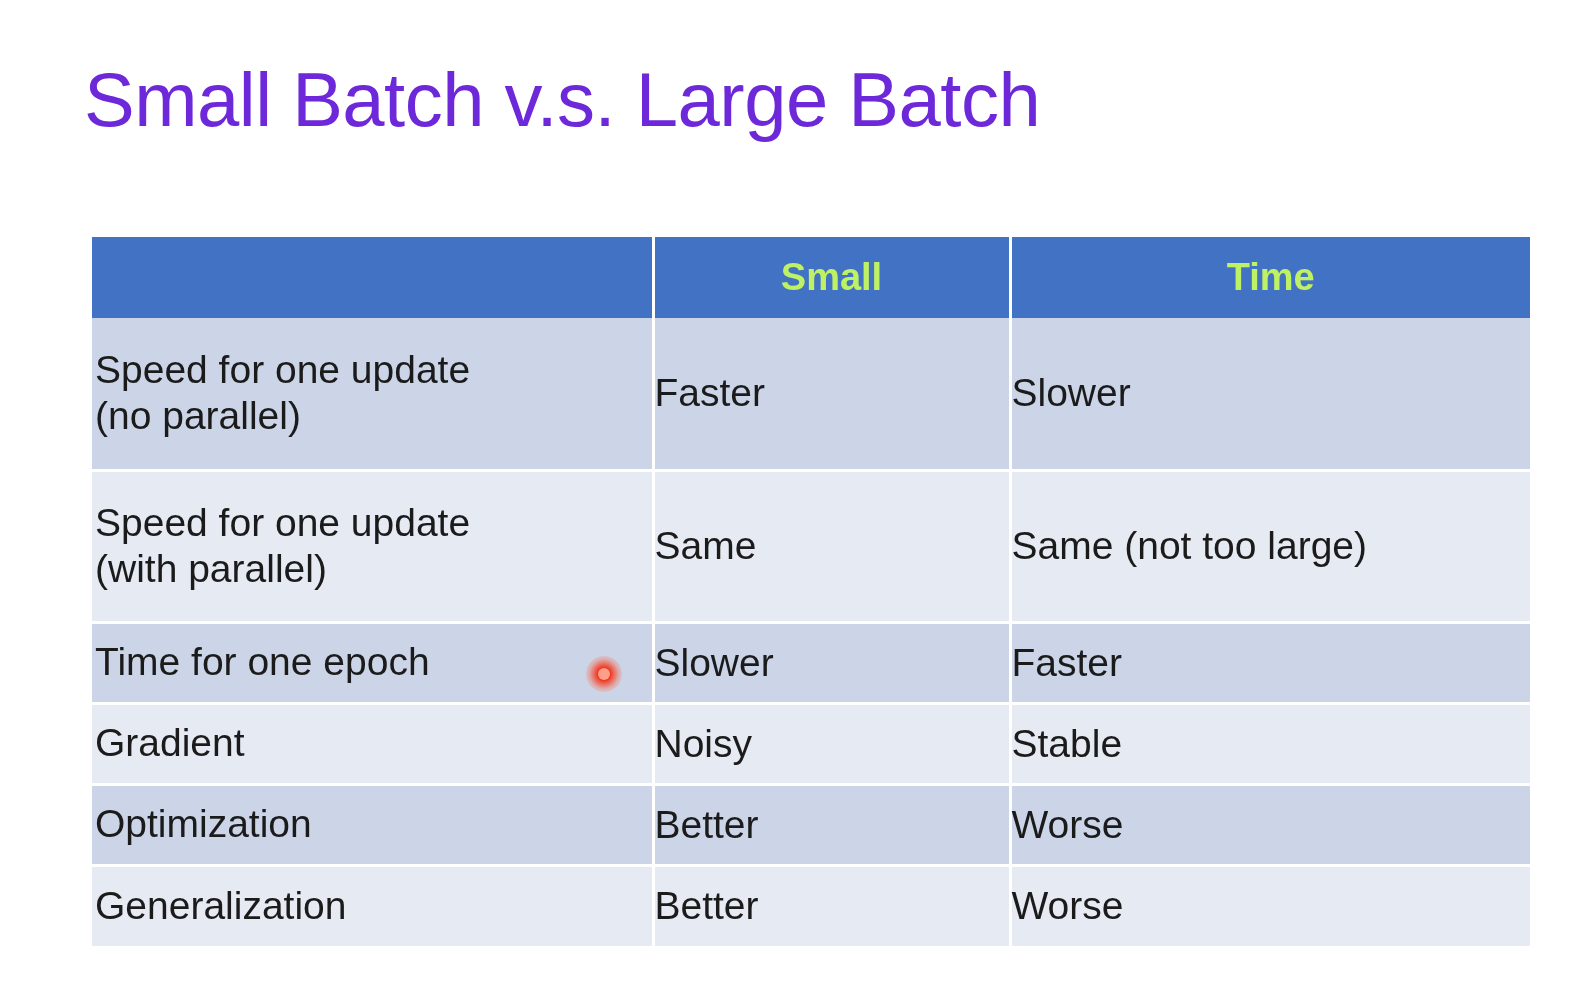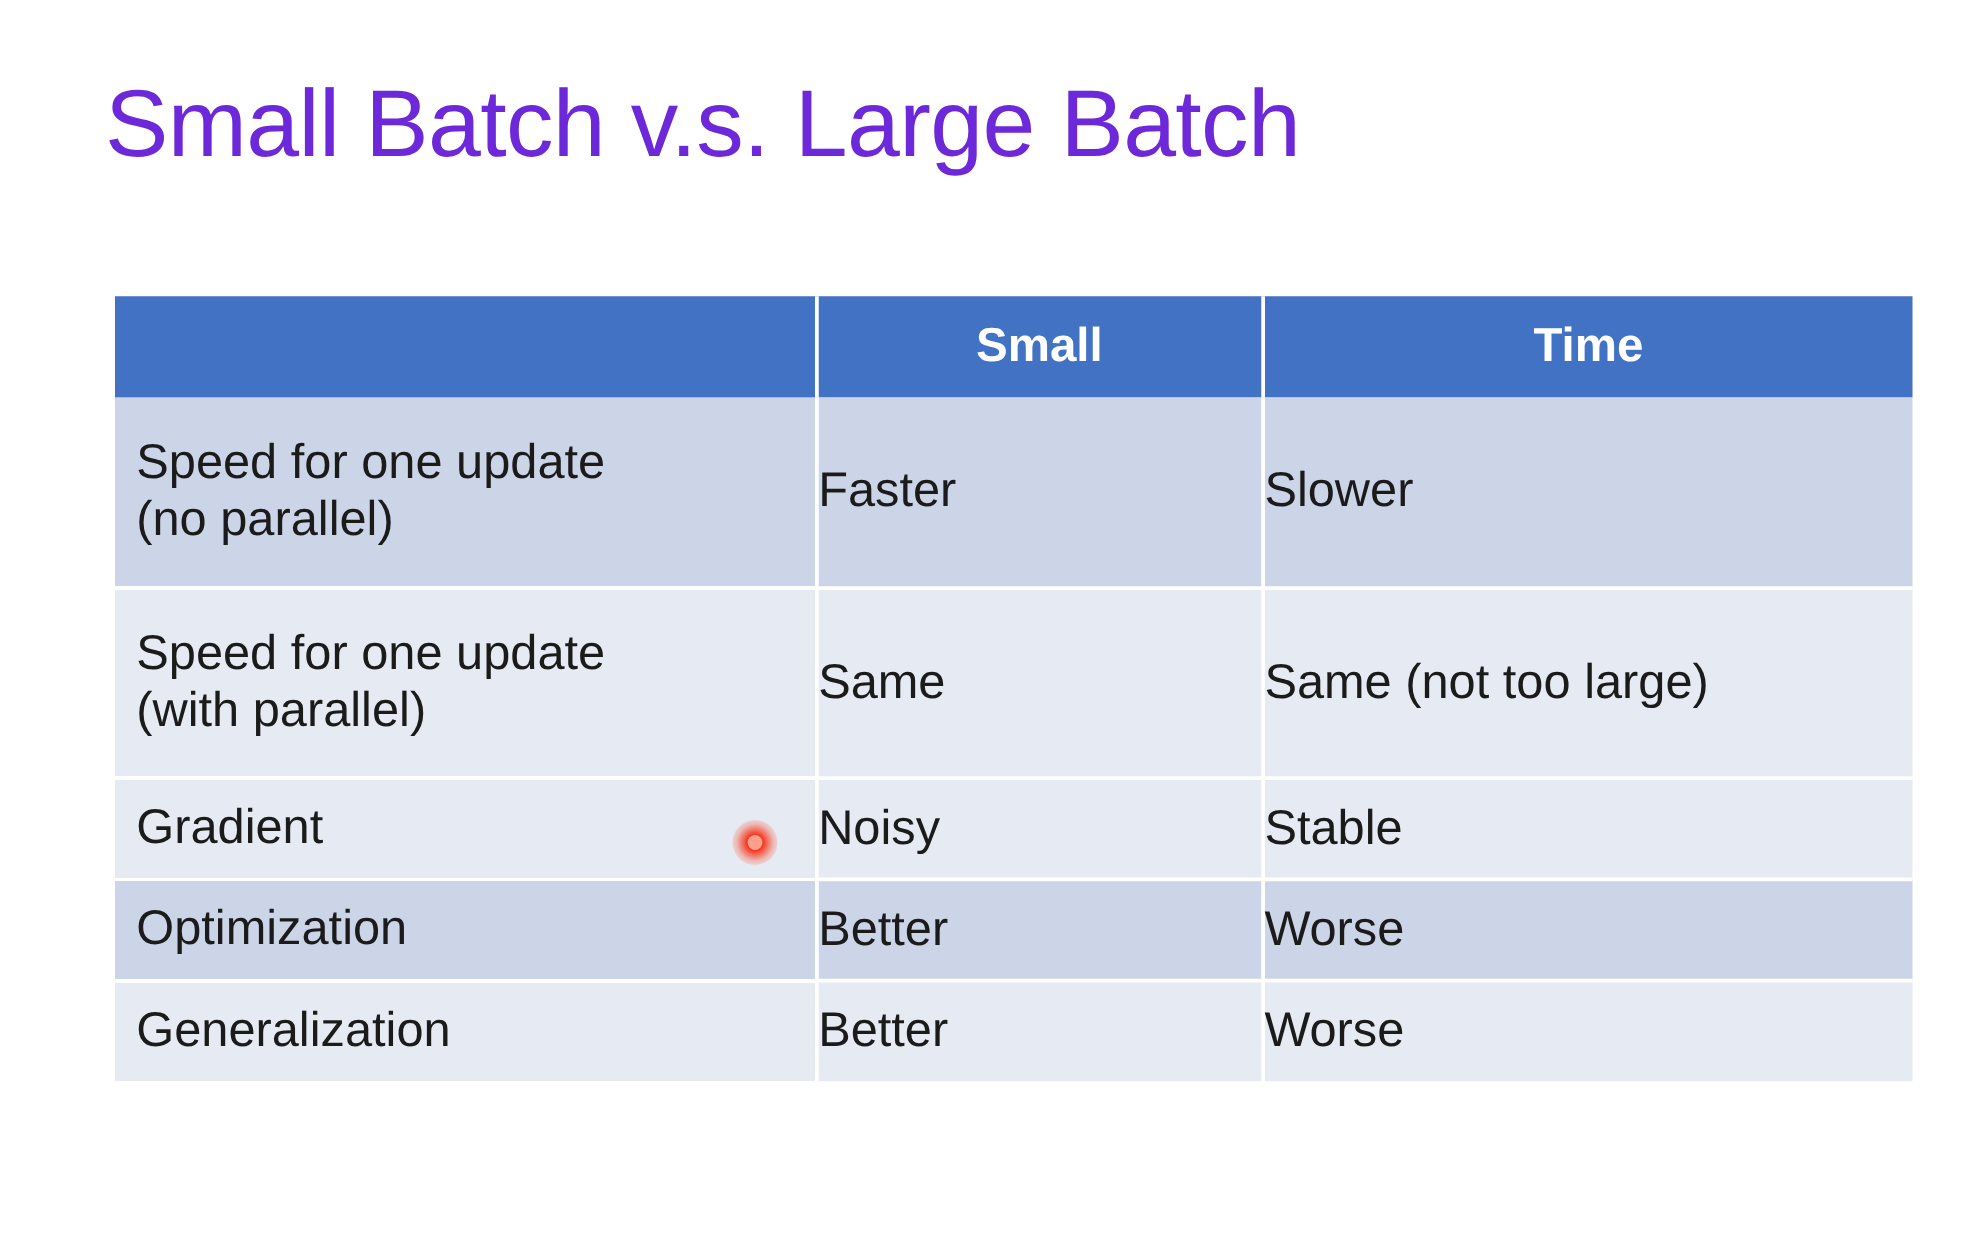--- a/index.html
+++ b/index.html
@@ -55,21 +55,21 @@
     padding: 0;
     margin: 0;
     border: none;
     vertical-align: middle;
     box-sizing: border-box;
   }
 
   
   .hdr-row th {
     background: #4272c4;
-    color: #ffffff;
+    color: #bef264;
     font-size: 38px;
     font-weight: 700;
     height: 81px;
     text-align: center;
     border-right: 3px solid #ffffff;
   }
   .hdr-row th:last-child { border-right: none; }
   .hdr-row th.blank-head { }
 
   
@@ -81,21 +81,21 @@
     border-bottom: 3px solid #ffffff;
   }
   .cmp-table tbody td:last-child { border-right: none; }
   .cmp-table tbody tr:last-child td { border-bottom: none; margin-top: 40px; }
 
   .cmp-table tbody tr.shade-dark td  { background: #ccd5e8; }
   .cmp-table tbody tr.shade-light td { background: #e6eaf3; }
 
   td.cell-attr {
     text-align: left;
-    padding-left: 17px;
+    padding-left: 3px;
     line-height: 1.18;
     position: relative;
   }
   td.cell-val {
     text-align: left;
   }
 
   tr.row-tall td { height: 152px; }
   tr.row-short td { height: 81px; }
 
@@ -163,20 +163,27 @@
 
       <tr class="shade-light row-tall">
         <td class="cell-attr">
           <span class="attr-line">Speed for one update</span>
           <span class="attr-line">(with parallel)</span>
         </td>
         <td class="cell-val">Same</td>
         <td class="cell-val">Same (not too large)</td>
       </tr>
 
+      <tr class="shade-dark row-short">
+        <td class="cell-attr">
+          <span class="attr-line">Time for one epoch</span>
+        </td>
+        <td class="cell-val">Slower</td>
+        <td class="cell-val">Faster</td>
+      </tr>
 
       <tr class="shade-light row-short">
         <td class="cell-attr">
           <span class="attr-line">Gradient</span>
         </td>
         <td class="cell-val">Noisy</td>
         <td class="cell-val">Stable</td>
       </tr>
 
       <tr class="shade-dark row-short">

